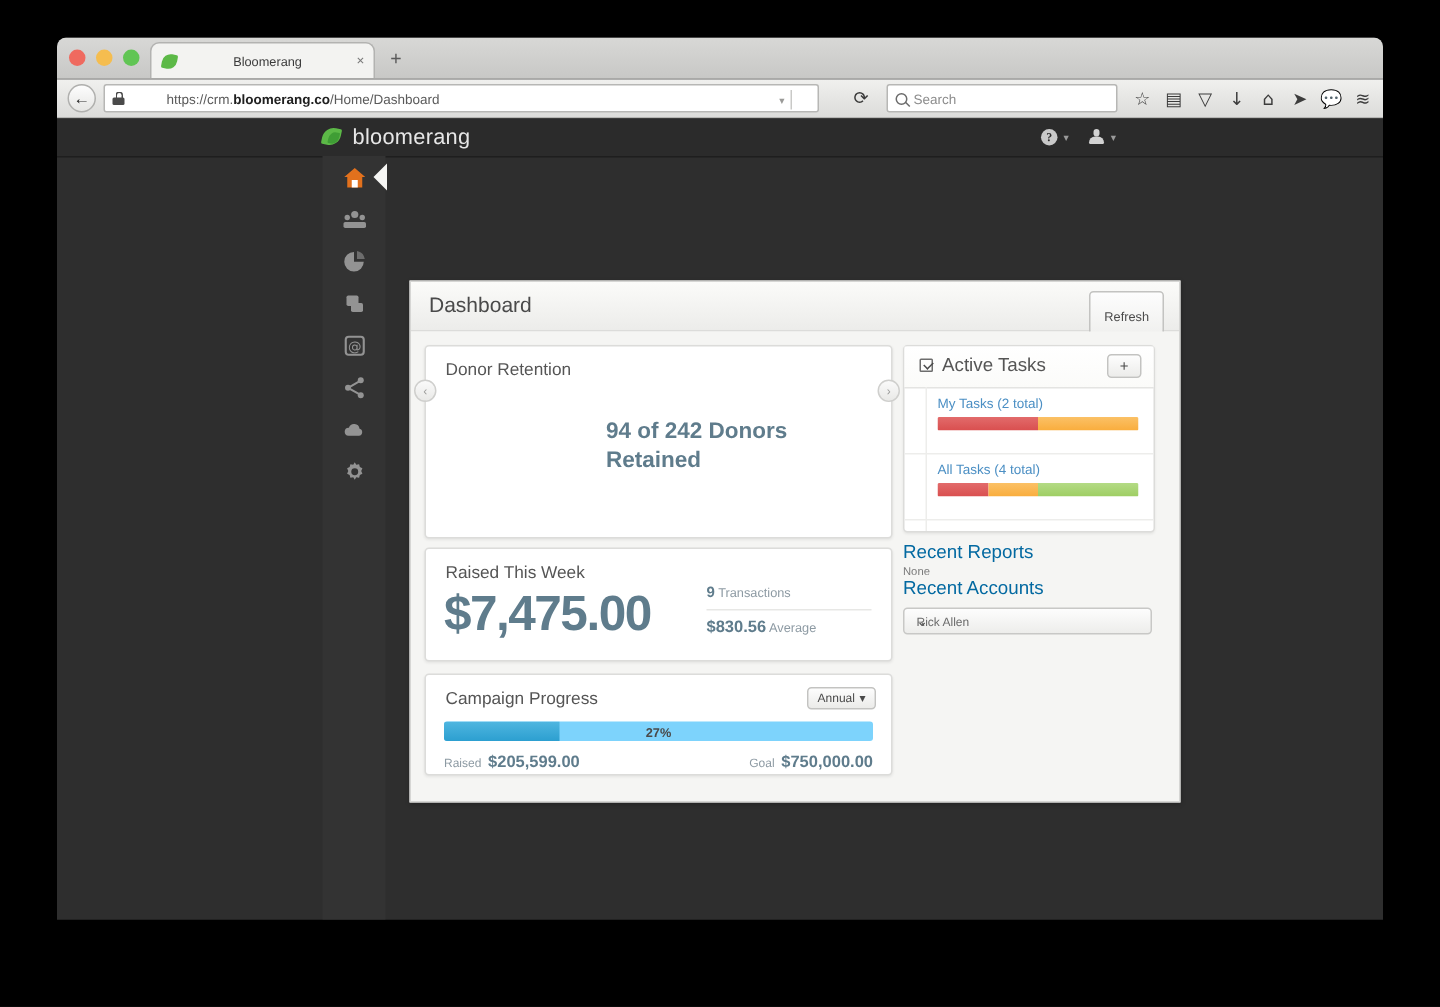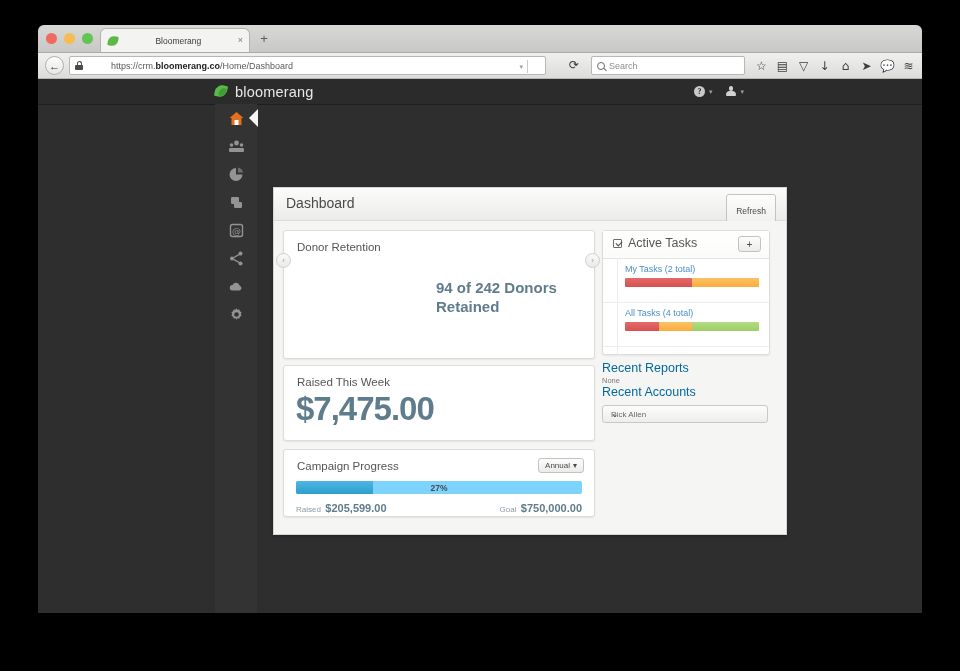--- a/index.html
+++ b/index.html
@@ -121,21 +121,21 @@
   
   #p-retention{left:9px;top:9px;width:310px;height:127px;}
   .p-title{position:absolute;left:13px;top:10px;font-size:11.5px;color:#555;}
   .donut-wrap{position:absolute;left:18px;top:30px;width:86px;height:86px;}
   .donut{width:86px;height:86px;border-radius:50%;
         background:conic-gradient(from 0deg, #fbe2bc 0deg 219.6deg, #f3931f 219.6deg 360deg);}
   .donut-hole{position:absolute;left:18px;top:18px;width:50px;height:50px;border-radius:50%;
         background:#fff;display:flex;align-items:center;justify-content:center;
         font-size:14px;color:#4b4b57;}
   .retention-text{position:absolute;left:120px;top:48px;width:175px;
-        font-size:15px;font-weight:bold;color:#5f7c8c;line-height:1.25;margin-left:32px;}
+        font-size:15px;font-weight:bold;color:#5f7c8c;line-height:1.25;}
 
   
   #p-raised{left:9px;top:144px;width:310px;height:74px;}
   .raised-amount{position:absolute;left:12px;top:24px;font-size:33px;font-weight:bold;
         color:#5f7c8c;letter-spacing:-1px;}
   .raised-side{position:absolute;right:13px;top:24px;width:110px;text-align:left;}
   .rs-row{font-size:8.5px;color:#8d9aa3;}
   .rs-row b{font-size:11px;color:#5f7c8c;}
   .rs-row.first{border-bottom:1px solid #e7e7e5;padding-bottom:5px;margin-bottom:5px;}
   .rs-row.first b{font-size:10px;}
@@ -354,20 +354,30 @@
           <div class="panel" id="p-retention">
             <div class="p-title">Donor Retention</div>
             <div class="retention-text">94 of 242 Donors Retained</div>
           </div>
 
           <div class="carousel-btn" id="car-left">‹</div>
           <div class="carousel-btn" id="car-right">›</div>
           <div class="panel" id="p-raised">
             <div class="p-title">Raised This Week</div>
             <div class="raised-amount">$7,475.00</div>
+            <div class="raised-side">
+              <div class="rs-row first">
+                <b>9</b>
+                <span>Transactions</span>
+              </div>
+              <div class="rs-row">
+                <b>$830.56</b>
+                <span>Average</span>
+              </div>
+            </div>
           </div>
 
           <div class="panel" id="p-campaign">
             <div class="p-title">Campaign Progress</div>
             <div class="annual-btn">
               <span>Annual</span>
               <span>▾</span>
             </div>
             <div class="progress-track">
               <div class="progress-fill" style="width: 27%;"></div>

